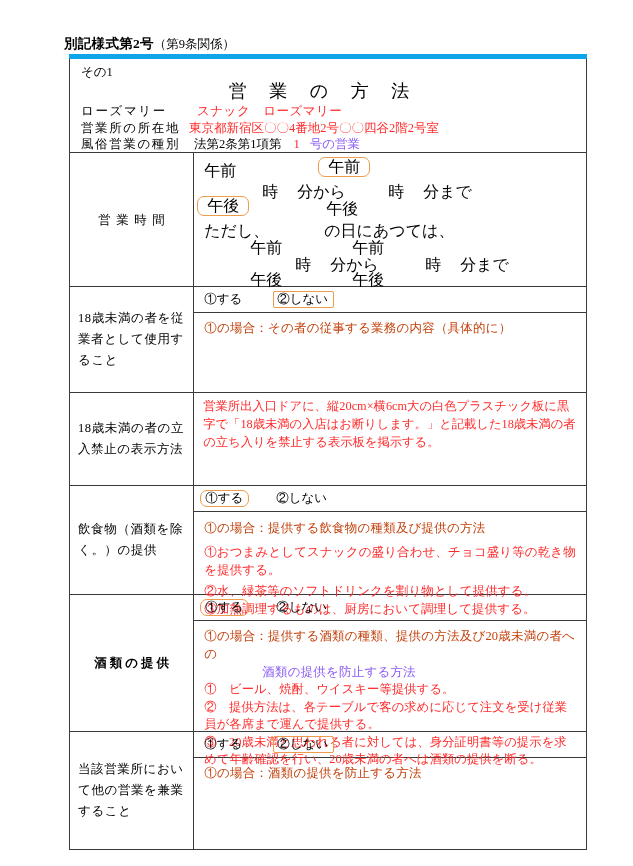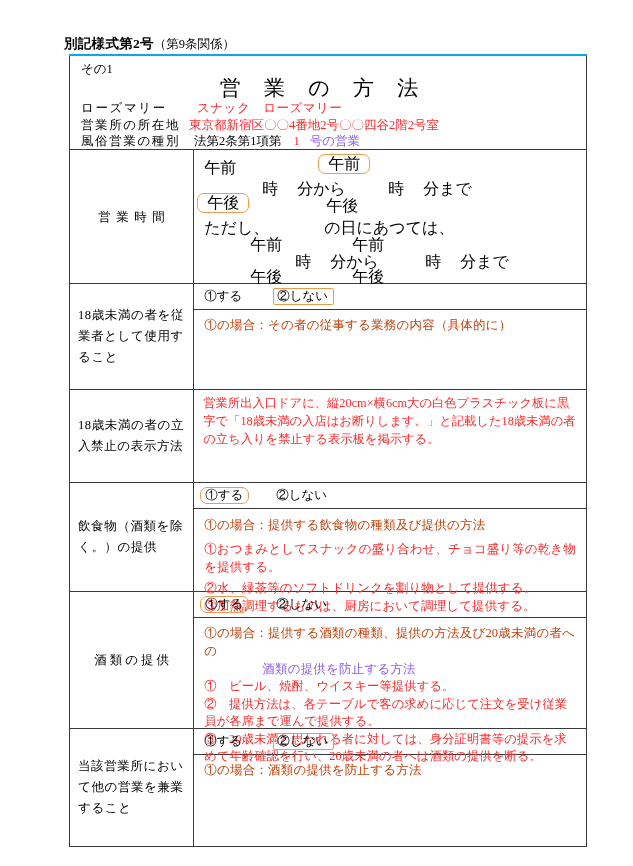--- a/index.html
+++ b/index.html
@@ -48,21 +48,21 @@
     top: 54px;
     width: 518px;
     border-collapse: collapse;
     table-layout: fixed;
   }
   .form-table td {
     border: 1px solid #3a3a3a;
     padding: 0;
     vertical-align: top;
   }
-  .form-table .outer-top td { border-top: 2px solid #0ea5e9; }
+  .form-table .outer-top td { border-top: 5px solid #0ea5e9; }
 
   .col-label { width: 124px; }
   .col-body  { width: 392px; }
 
   
   .lbl {
     font-size: 12.5px;
     line-height: 18px;
     padding: 6px 6px 6px 8px;
     color: #000;
@@ -89,21 +89,21 @@
 
   
   .hdr-cell { padding: 5px 0 8px 0; position: relative; height: 93px; box-sizing: border-box;}
   .sono1 {
     font-size: 12.5px;
     padding-left: 11px;
     line-height: 16px;
   }
   .doc-title {
     text-align: center;
-    font-size: 21px;
+    font-size: 18px;
     letter-spacing: 9px;
     padding-right: 9px;
     line-height: 24px;
     margin-top: -1px;
   }
   .field-row {
     display: flex;
     align-items: baseline;
     font-size: 12.5px;
     line-height: 16.5px;
@@ -319,21 +319,21 @@
           <div class="red">①おつまみとしてスナックの盛り合わせ、チョコ盛り等の乾き物を提供する。</div>
           <div class="gap-3"></div>
           <div class="red">②水、緑茶等のソフトドリンクを割り物として提供する。</div>
           <div class="red">③加熱調理するものは、厨房において調理して提供する。</div>
         </div>
       </td>
     </tr>
 
     <tr>
       <td rowspan="2">
-        <div class="lbl lbl-center" style="height:135px;">
+        <div class="lbl lbl-center" style="height:135px;font-weight:bold;">
           <span class="track-mid" style="margin-right:-3px;">酒類の提供</span>
         </div>
       </td>
       <td>
         <div class="choice">
           <span class="opt opt-1"><span class="mark-round">①する</span></span>
           <span class="opt opt-2">②しない</span>
         </div>
       </td>
     </tr>

